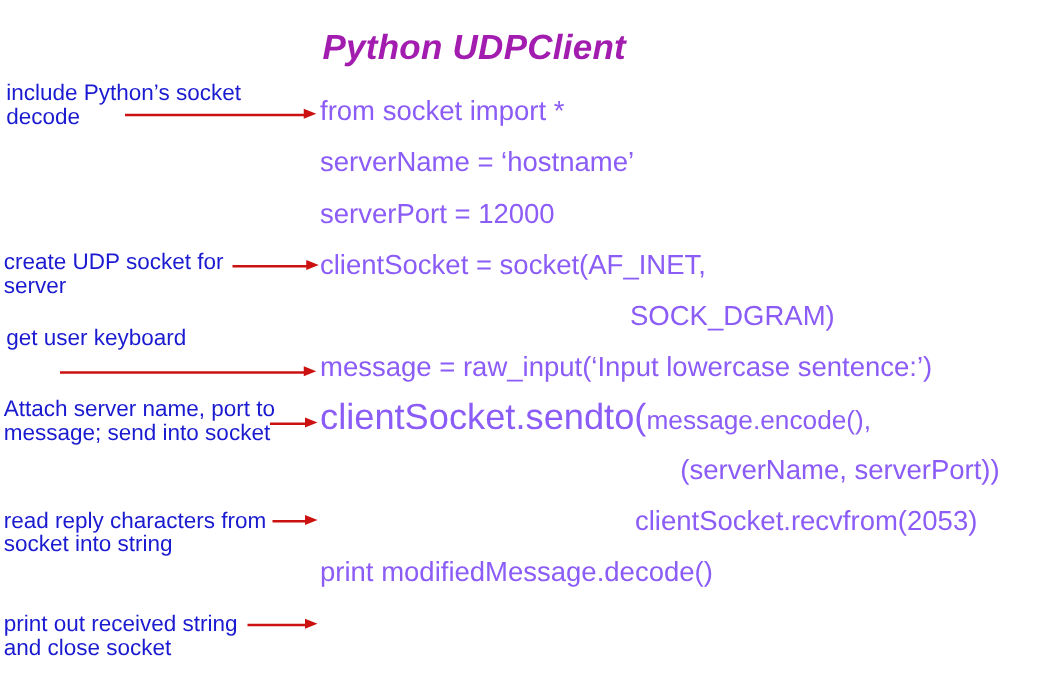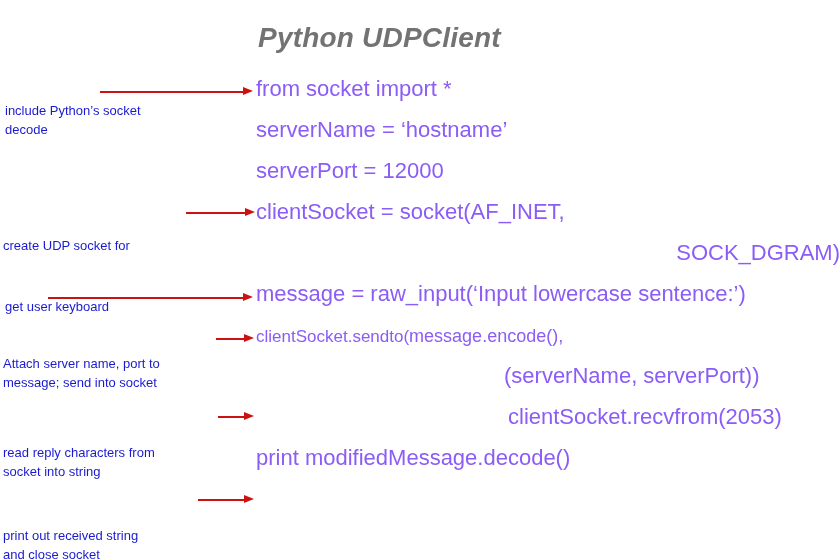--- a/index.html
+++ b/index.html
@@ -17,54 +17,53 @@
   }
 
   
   #slide-title {
     position: absolute;
     left: 258px;
     top: 22px;
     font-size: 28px;
     font-style: italic;
     font-weight: bold;
-    color: #737373;
+    color: #a21caf;
     letter-spacing: 0.2px;
     white-space: nowrap;
   }
 
   
   #code-block {
     position: absolute;
     left: 256px;
     top: 68px;
     width: 584px;
   }
   .code-line {
     position: relative;
     height: 41px;
     line-height: 41px;
     font-size: 22px;
     color: #8b5cf6;
     white-space: nowrap;
   }
-  .code-line.indent-1 { padding-left: 248px; text-align: right; }
-  .code-line.indent-2 { padding-left: 248px; }
+  .code-line.indent-1 { padding-left: 248px; }
+  .code-line.indent-2 { padding-left: 248px; text-align: center; }
   .code-line.indent-3 { padding-left: 252px; }
-  .code-line .lead { font-size: 17px; }
-  .code-line .rest  { font-size: 18px; }
+  .code-line .lead { font-size: 29px; }
+  .code-line .rest  { font-size: 21px; }
 
   
   .annotation {
     position: absolute;
     color: #1a1ad1;
-    font-size: 13px;
+    font-size: 18px;
     line-height: 19px;
     white-space: nowrap;
-    margin-top: 36px;
   }
   .annotation .ann-line { display: block; }
 
   
   .arrow {
     position: absolute;
     height: 9px;
   }
   .arrow .shaft {
     position: absolute;
@@ -107,20 +106,21 @@
     <div class="annotation" style="left: 5px; top: 65px;">
       <span class="ann-line">include Python’s socket</span>
       <span class="ann-line">decode</span>
     </div>
     <div class="arrow" style="left: 100px; top: 87px; width: 153px;">
       <div class="shaft"></div>
       <div class="head"></div>
     </div>
     <div class="annotation" style="left: 3px; top: 200px;">
       <span class="ann-line">create UDP socket for</span>
+      <span class="ann-line">server</span>
     </div>
     <div class="arrow" style="left: 186px; top: 208px; width: 69px;">
       <div class="shaft"></div>
       <div class="head"></div>
     </div>
     <div class="annotation" style="left: 5px; top: 261px;">
       <span class="ann-line">get user keyboard</span>
     </div>
     <div class="arrow" style="left: 48px; top: 293px; width: 205px;">
       <div class="shaft"></div>

